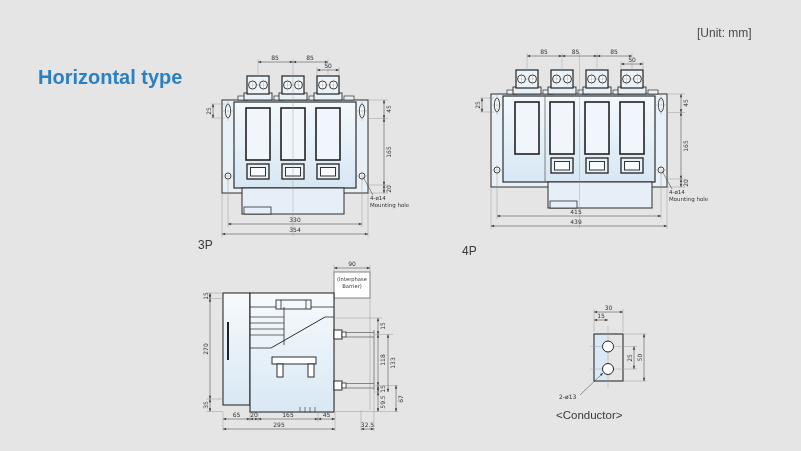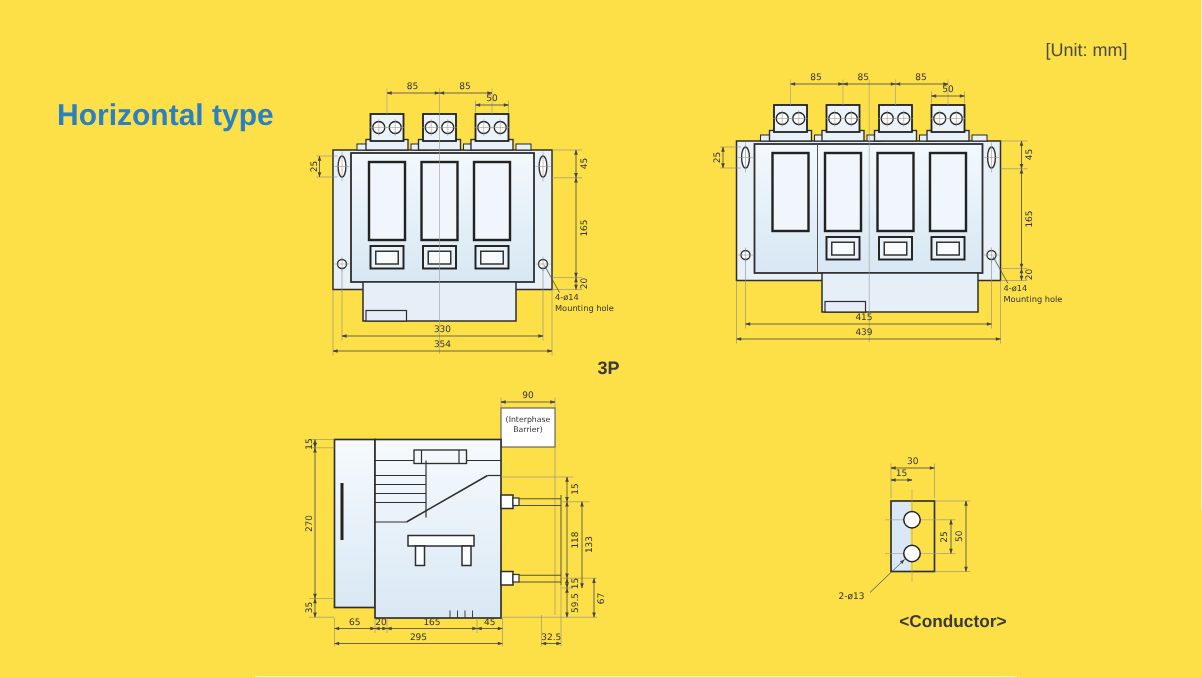--- a/index.html
+++ b/index.html
@@ -1,21 +1,21 @@
 <!DOCTYPE html>
 <html><head>
 <meta charset="utf-8">
 <style>
   html,body { margin:0; padding:0; background:#fff; }
-  .page { position:relative; width:801px; height:451px; background:#fde047;
+  .page { position:relative; width:801px; height:451px; background:#e5e5e5;
           font-family:"Liberation Sans", sans-serif; overflow:hidden; }
   .title { position:absolute; left:22px; top:50px; margin:16px; font-size:20px;
            font-weight:bold; color:#2b7fc3; letter-spacing:0px; }
   .unit  { position:absolute; left:697px; top:26px; font-size:12px; color:#4a4a4a; }
-  .dlabel { position:absolute; font-size:12px; color:#3a3a3a; text-align:right;font-weight:bold; }
+  .dlabel { position:absolute; font-size:12px; color:#3a3a3a; text-align:left; }
   svg { position:absolute; overflow:visible; }
   svg text { font-family:"DejaVu Sans", sans-serif; font-size:6px; fill:#333; }
   svg text.t5 { font-size:5.2px; }
   svg text.t55 { font-size:5.5px; }
   .o  { stroke:#2e2e2e; fill:none; }
   .dim { stroke:#4a4a4a; stroke-width:0.55; fill:none; }
   .ext { stroke:#8a8a8a; stroke-width:0.4; fill:none; }
   .cl  { stroke:#9a9a9a; stroke-width:0.4; fill:none; }
 </style>
 </head>
@@ -291,20 +291,21 @@
 
     <line x1="35" y1="133" x2="35" y2="179" class="ext"></line>
       <line x1="199" y1="133" x2="199" y2="179" class="ext"></line>
     <line x1="29" y1="147" x2="29" y2="189" class="ext"></line>
       <line x1="205" y1="147" x2="205" y2="189" class="ext"></line>
     <line x1="35" y1="176" x2="199" y2="176" class="dim" marker-start="url(#ar4)" marker-end="url(#ar4)"></line>
     <text x="114" y="173.5" text-anchor="middle">415</text>
     <line x1="29" y1="186" x2="205" y2="186" class="dim" marker-start="url(#ar4)" marker-end="url(#ar4)"></line>
     <text x="114" y="183.5" text-anchor="middle">439</text>
   </svg>
+  <div class="dlabel" style="left:462px; top:244px; width:245px;">4P</div>
 
   <svg style="left:188px; top:260px;" width="220" height="190" viewBox="0 0 220 190">
     <defs>
       <marker id="ars" viewBox="0 0 8 8" refX="7.5" refY="4" markerWidth="7" markerHeight="7" orient="auto-start-reverse">
         <path d="M8,4 L1,1.5 L1,6.5 z" fill="#444"></path>
       </marker>
       <linearGradient id="gs" x1="0" y1="0" x2="0" y2="1">
         <stop offset="0" stop-color="#f6fafd"></stop>
           <stop offset="1" stop-color="#d9e8f4"></stop>
       </linearGradient>

